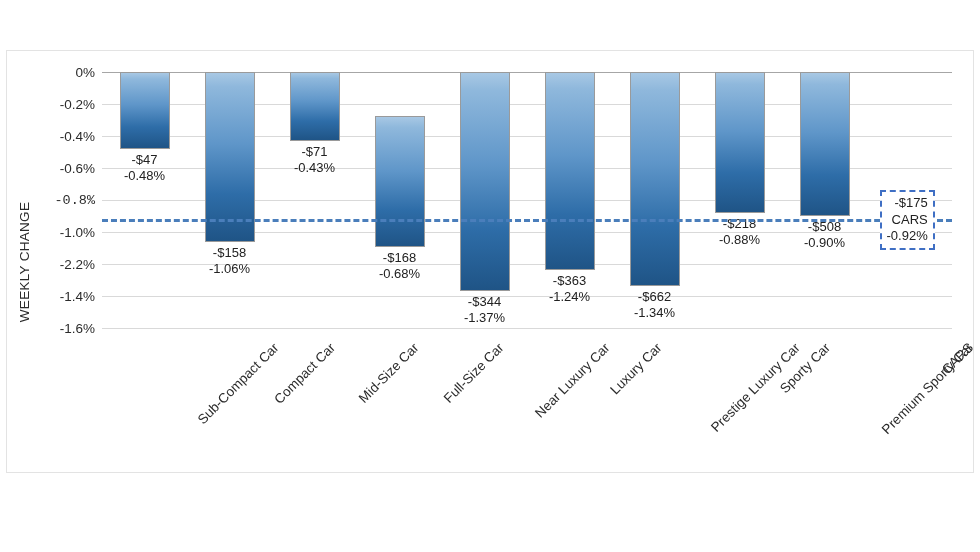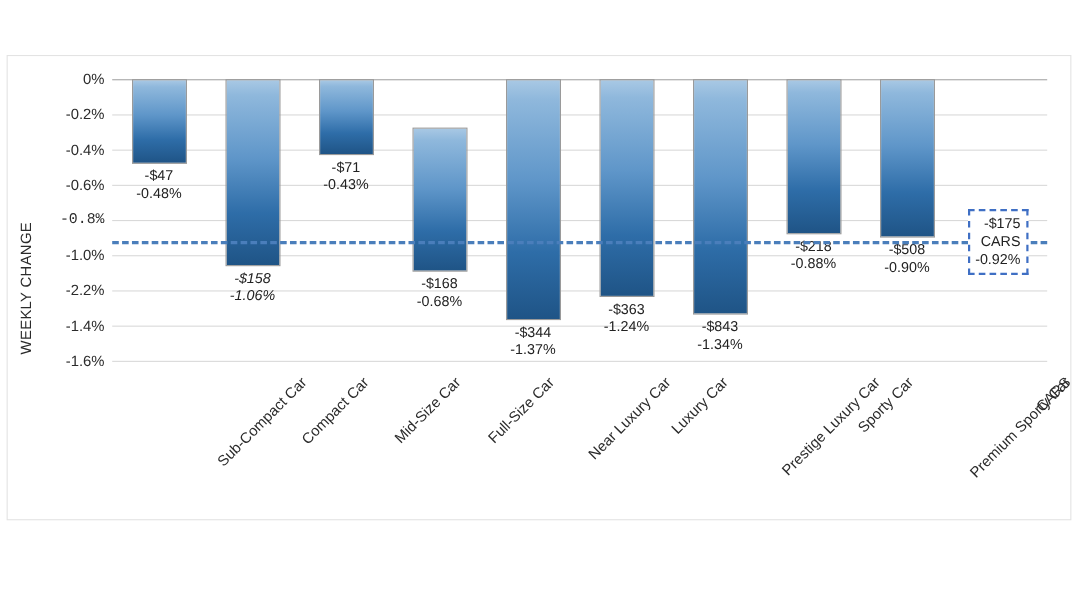--- a/index.html
+++ b/index.html
@@ -100,21 +100,21 @@
     <div id="bars">
         <div class="slot" style="left: 0px; width: 85px;">
           <div class="bar" title="Sub-Compact Car" style="height: 76.8px;"></div>
           <div class="bar-label" style="top: 79.8px;">
             <span>-$47</span>
             <span>-0.48%</span>
           </div>
         </div>
         <div class="slot" style="left: 85px; width: 85px;">
           <div class="bar" title="Compact Car" style="height: 169.6px;"></div>
-          <div class="bar-label" style="top: 172.6px; font-style: italic;">
+          <div class="bar-label" style="top: 172.6px;">
             <span>-$158</span>
             <span>-1.06%</span>
           </div>
         </div>
         <div class="slot" style="left: 170px; width: 85px;">
           <div class="bar" title="Mid-Size Car" style="height: 68.8px;"></div>
           <div class="bar-label" style="top: 71.8px;">
             <span>-$71</span>
             <span>-0.43%</span>
           </div>
@@ -136,21 +136,21 @@
         <div class="slot" style="left: 425px; width: 85px;">
           <div class="bar" title="Luxury Car" style="height: 198.4px;"></div>
           <div class="bar-label" style="top: 201.4px;">
             <span>-$363</span>
             <span>-1.24%</span>
           </div>
         </div>
         <div class="slot" style="left: 510px; width: 85px;">
           <div class="bar" title="Prestige Luxury Car" style="height: 214.4px;"></div>
           <div class="bar-label" style="top: 217.4px;">
-            <span>-$843</span>
+            <span>-$662</span>
             <span>-1.34%</span>
           </div>
         </div>
         <div class="slot" style="left: 595px; width: 85px;">
           <div class="bar" title="Sporty Car" style="height: 140.8px;"></div>
           <div class="bar-label" style="top: 143.8px;">
             <span>-$218</span>
             <span>-0.88%</span>
           </div>
         </div>

